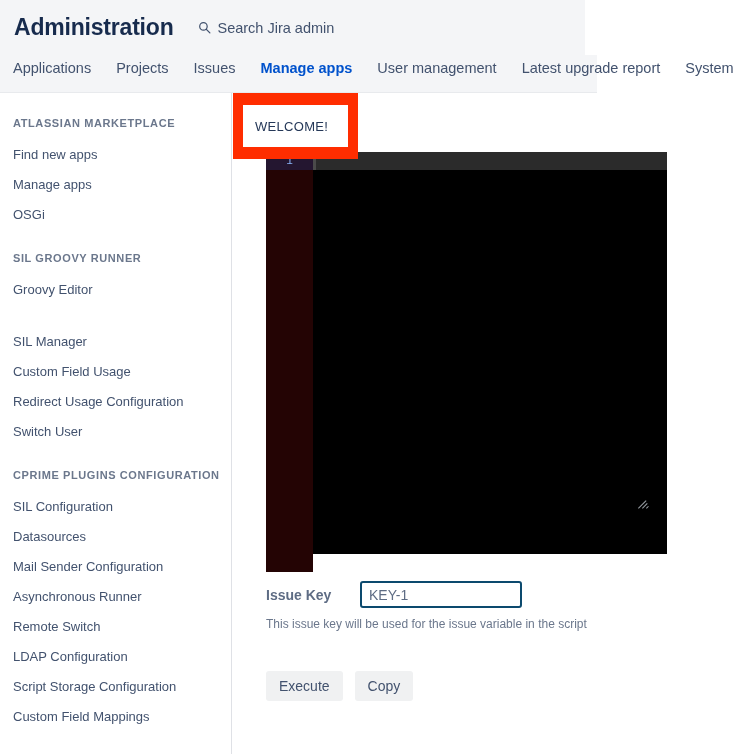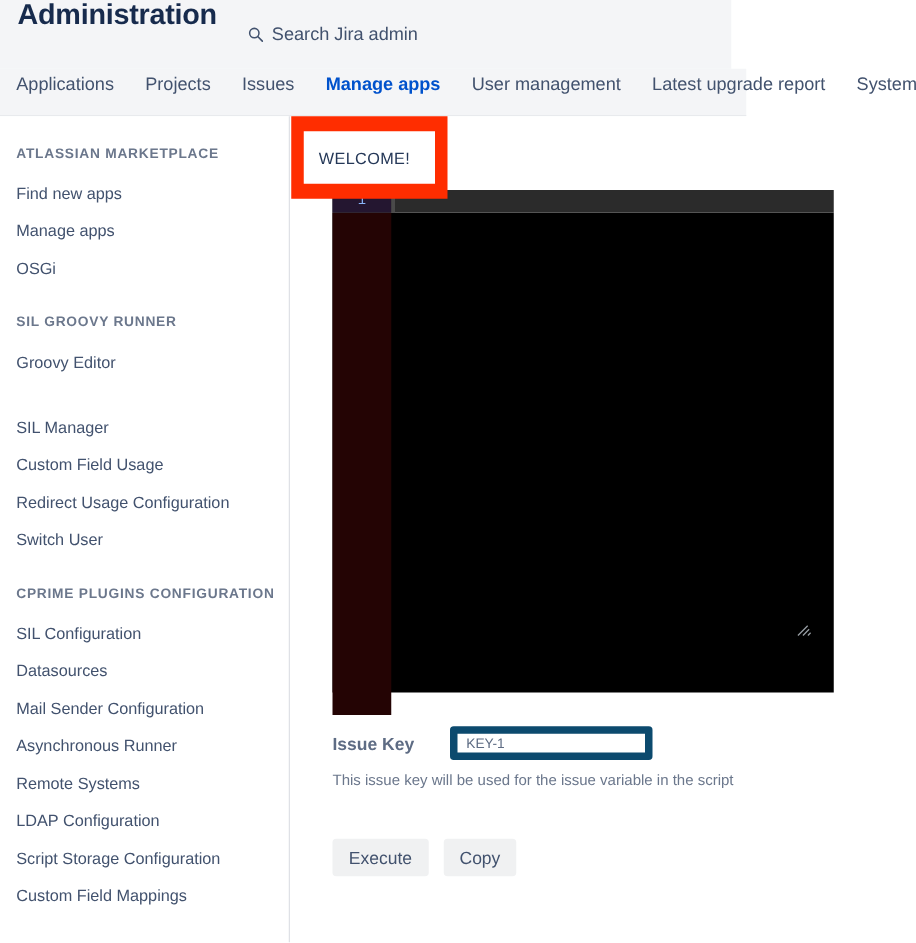--- a/index.html
+++ b/index.html
@@ -10,21 +10,21 @@
     font-family: "Liberation Sans", sans-serif;
     overflow: hidden;
   }
 
   #app { position: relative; width: 733px; height: 754px; background:#fff; }
 
   
   .admin-header {
     position: absolute; left:0; top:0; width:585px; height:55px;
     background:#f4f5f7;
-    display:flex; 
+    display:flex; align-items:center;
   }
   .admin-title {
     margin-left: 14px;
     font-size: 23px;
     font-weight: 700;
     color:#172b4d;
     letter-spacing:-0.2px;
     line-height:1;
   }
   .admin-search {
@@ -138,24 +138,24 @@
   .field-row {
     position:absolute; left:33px; top:488px;
     display:flex; align-items:center;
   }
   .field-label {
     font-size:14px; font-weight:700; color:#5e6c84;
     width:94px;
   }
   .field-input {
     width:162px; height:27px;
-    border:6px solid #0c4a6e;
+    border:2px solid #0c4a6e;
     border-radius:3px;
     background:#fff;
-    font-size:11px;
+    font-size:14px;
     color:#5e6c84;
     padding: 0 7px;
     font-family:"Liberation Sans", sans-serif;
     outline:none;
   }
   .field-help {
     position:absolute; left:33px; top:524px;
     font-size:12px; color:#6b778c;
   }
 
@@ -243,21 +243,21 @@
       <div class="side-item">Redirect Usage Configuration</div>
       <div class="side-item">Switch User</div>
     </div>
 
     <div class="side-group">
       <div class="side-group-title">CPRIME PLUGINS CONFIGURATION</div>
       <div class="side-item">SIL Configuration</div>
       <div class="side-item">Datasources</div>
       <div class="side-item">Mail Sender Configuration</div>
       <div class="side-item">Asynchronous Runner</div>
-      <div class="side-item">Remote Systems</div>
+      <div class="side-item">Remote Switch</div>
       <div class="side-item">LDAP Configuration</div>
       <div class="side-item">Script Storage Configuration</div>
       <div class="side-item">Custom Field Mappings</div>
 
     </div>
 
   </div>
 
   <div class="content">
 

